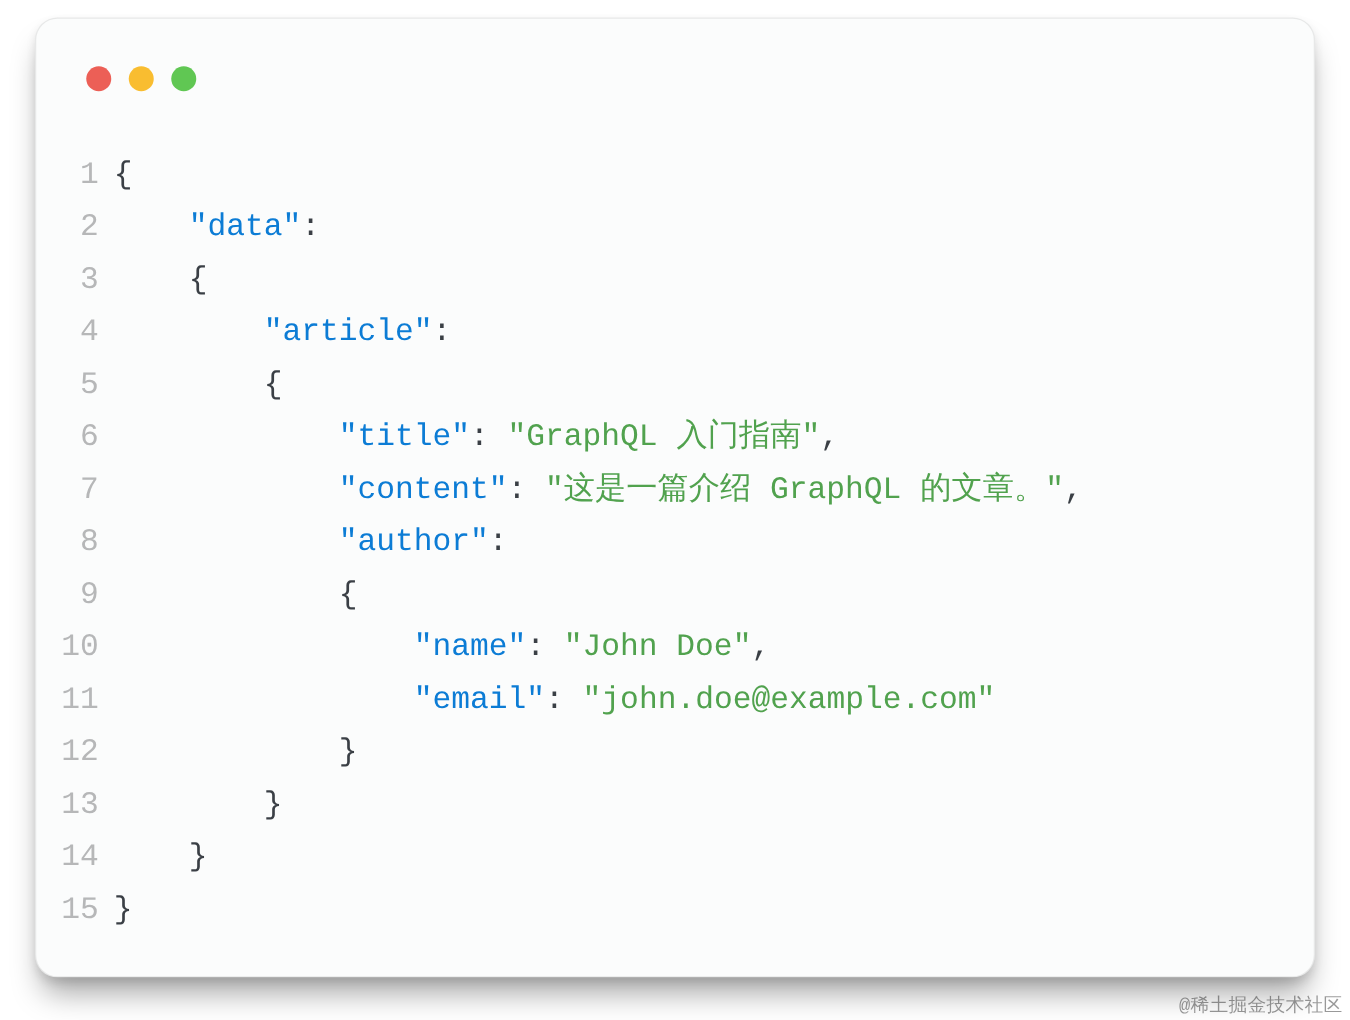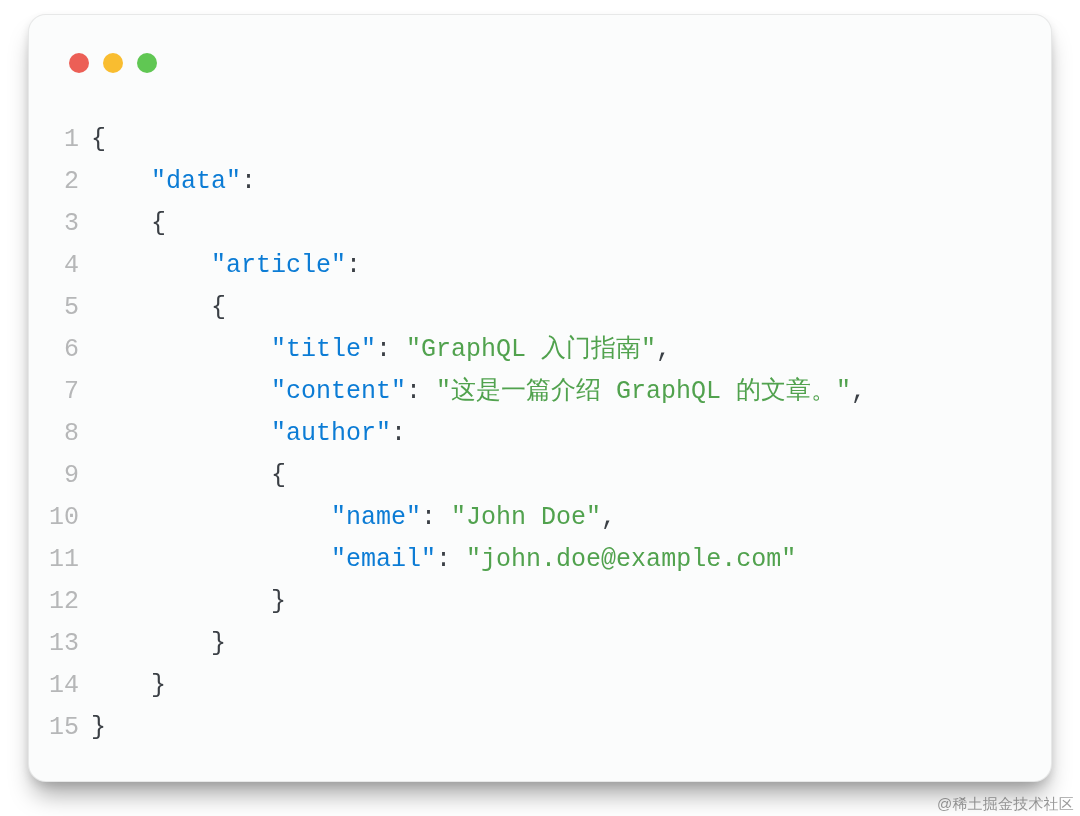--- a/index.html
+++ b/index.html
@@ -50,21 +50,21 @@
     flex-shrink: 0;
   }
   .code { color: #3a3f45; }
   .tok-plain  { color: #3a3f45; }
   .tok-key    { color: #0c7cd5; }
   .tok-string { color: #51a24e; }
 
   .watermark {
     position: absolute;
     right: 6px; bottom: 2px;
-    font-family: Liberation Sans, sans-serif;
+    font-family: Liberation Mono, monospace;
     font-size: 15px;
     color: rgba(0,0,0,0.40);
     letter-spacing: 0.2px;
   }
 </style>
 </head>
 <body>
 
 <div class="frame">
   <div class="traffic-lights">

